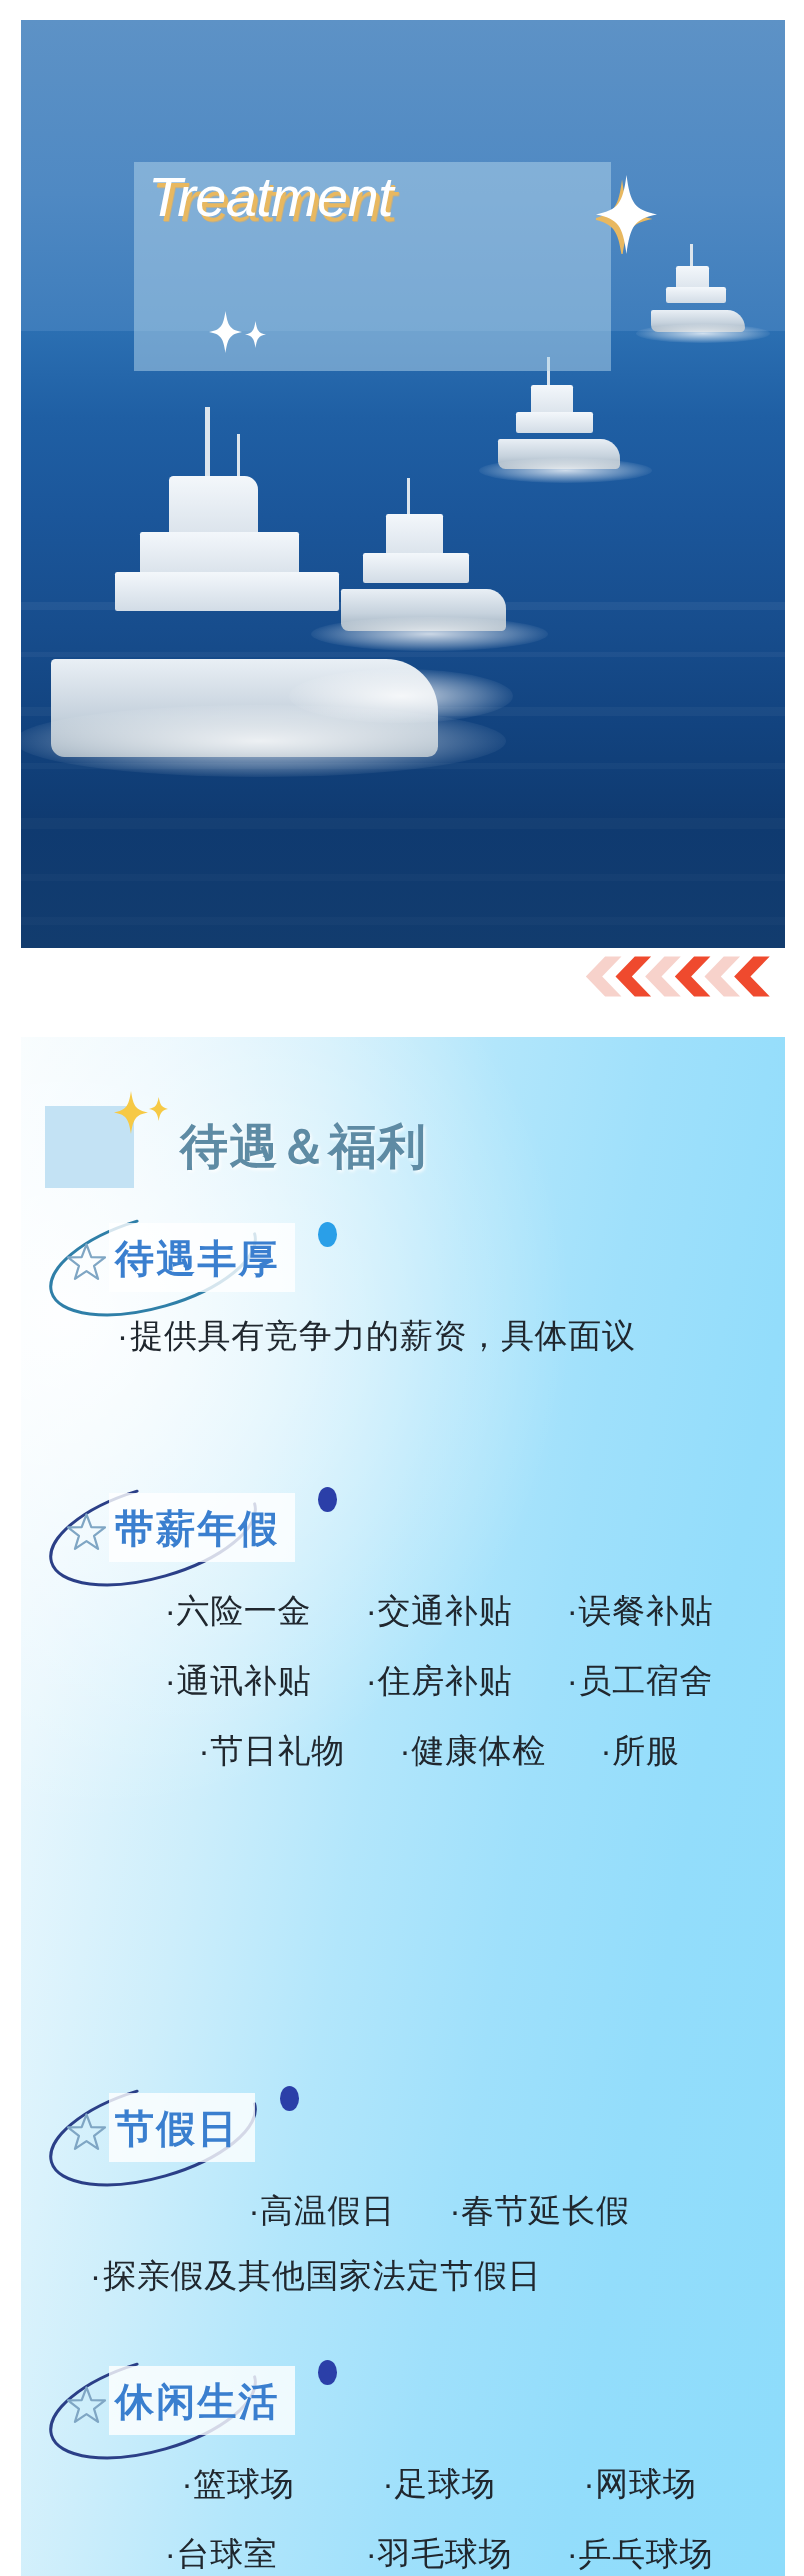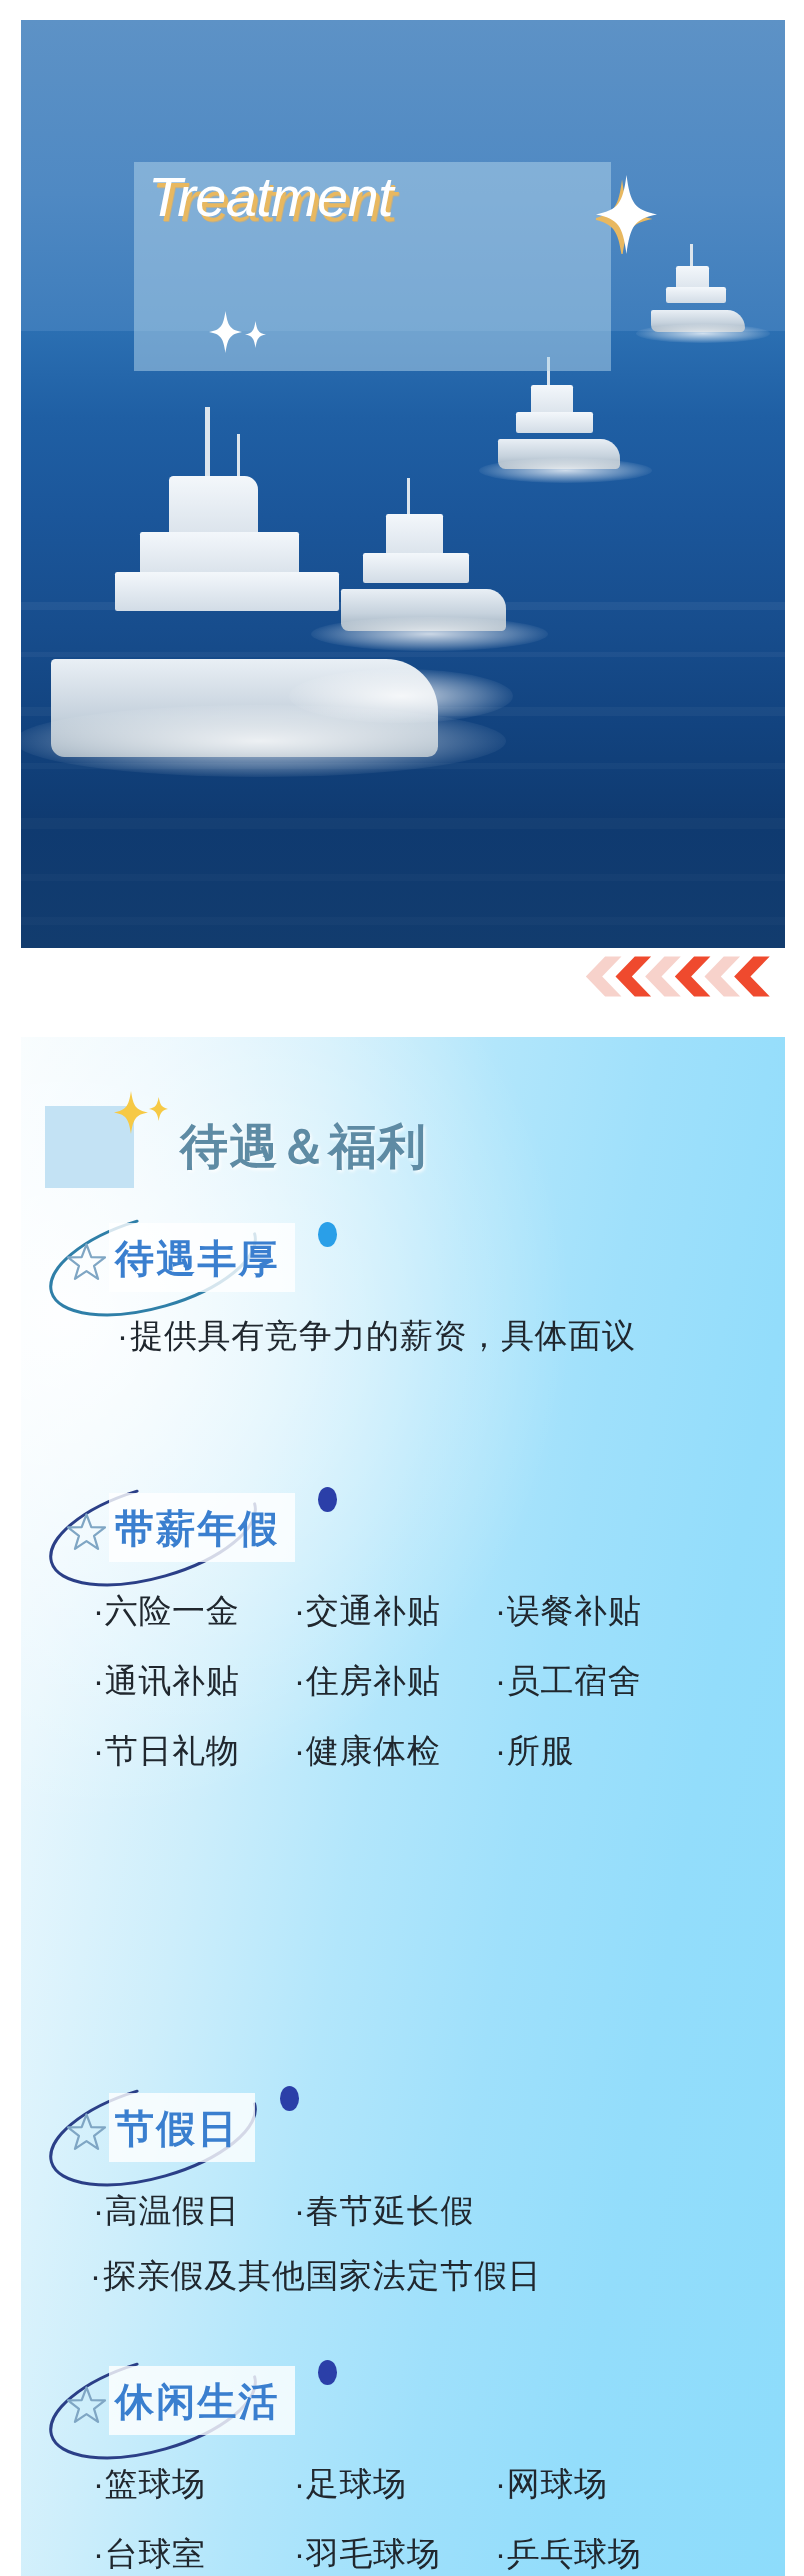--- a/index.html
+++ b/index.html
@@ -227,20 +227,21 @@
     margin-left: 24px;
   }
   .line .bullet { color: #20272e; margin-right: 1.5px; }
   .grid-line {
     display: flex;
     font-size: 33px;
     color: #20272e;
     letter-spacing: 0.7px;
     margin-bottom: 25px;
     white-space: nowrap;
+    justify-content: center;
   }
   .grid-line .cell { width: 201px; }
   .grid-line .cell:last-child { width: auto; }
 </style>
 </head>
 <body>
 
 <div id="page">
 
   <div class="hero">

